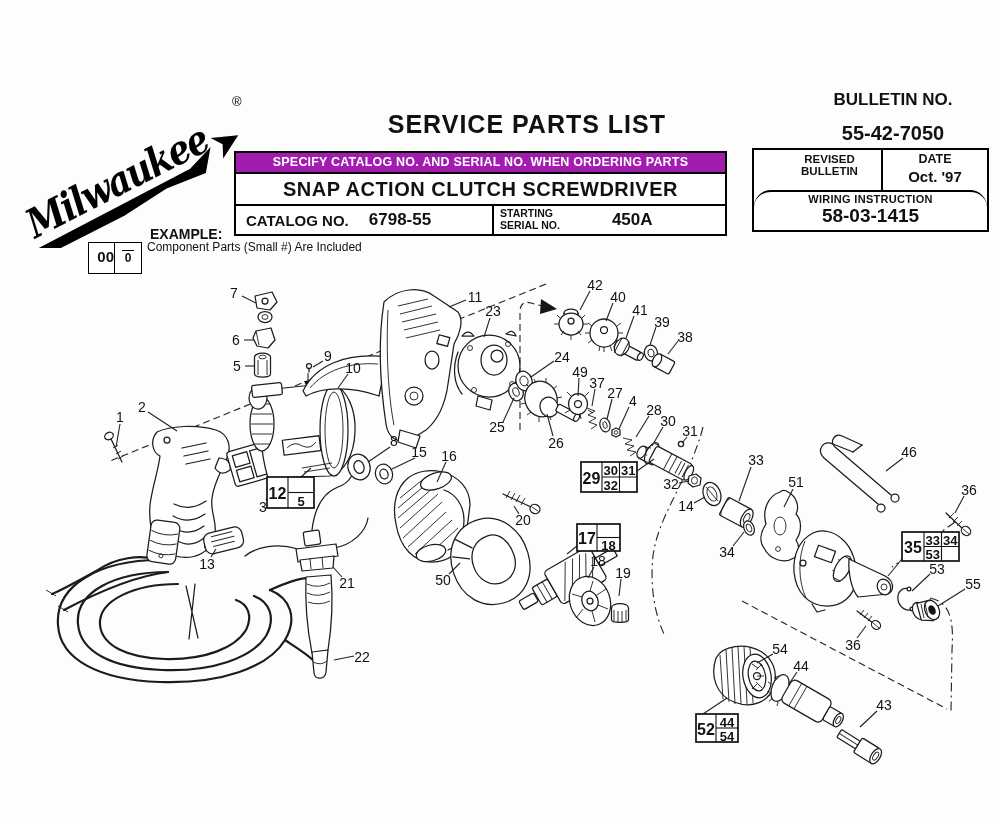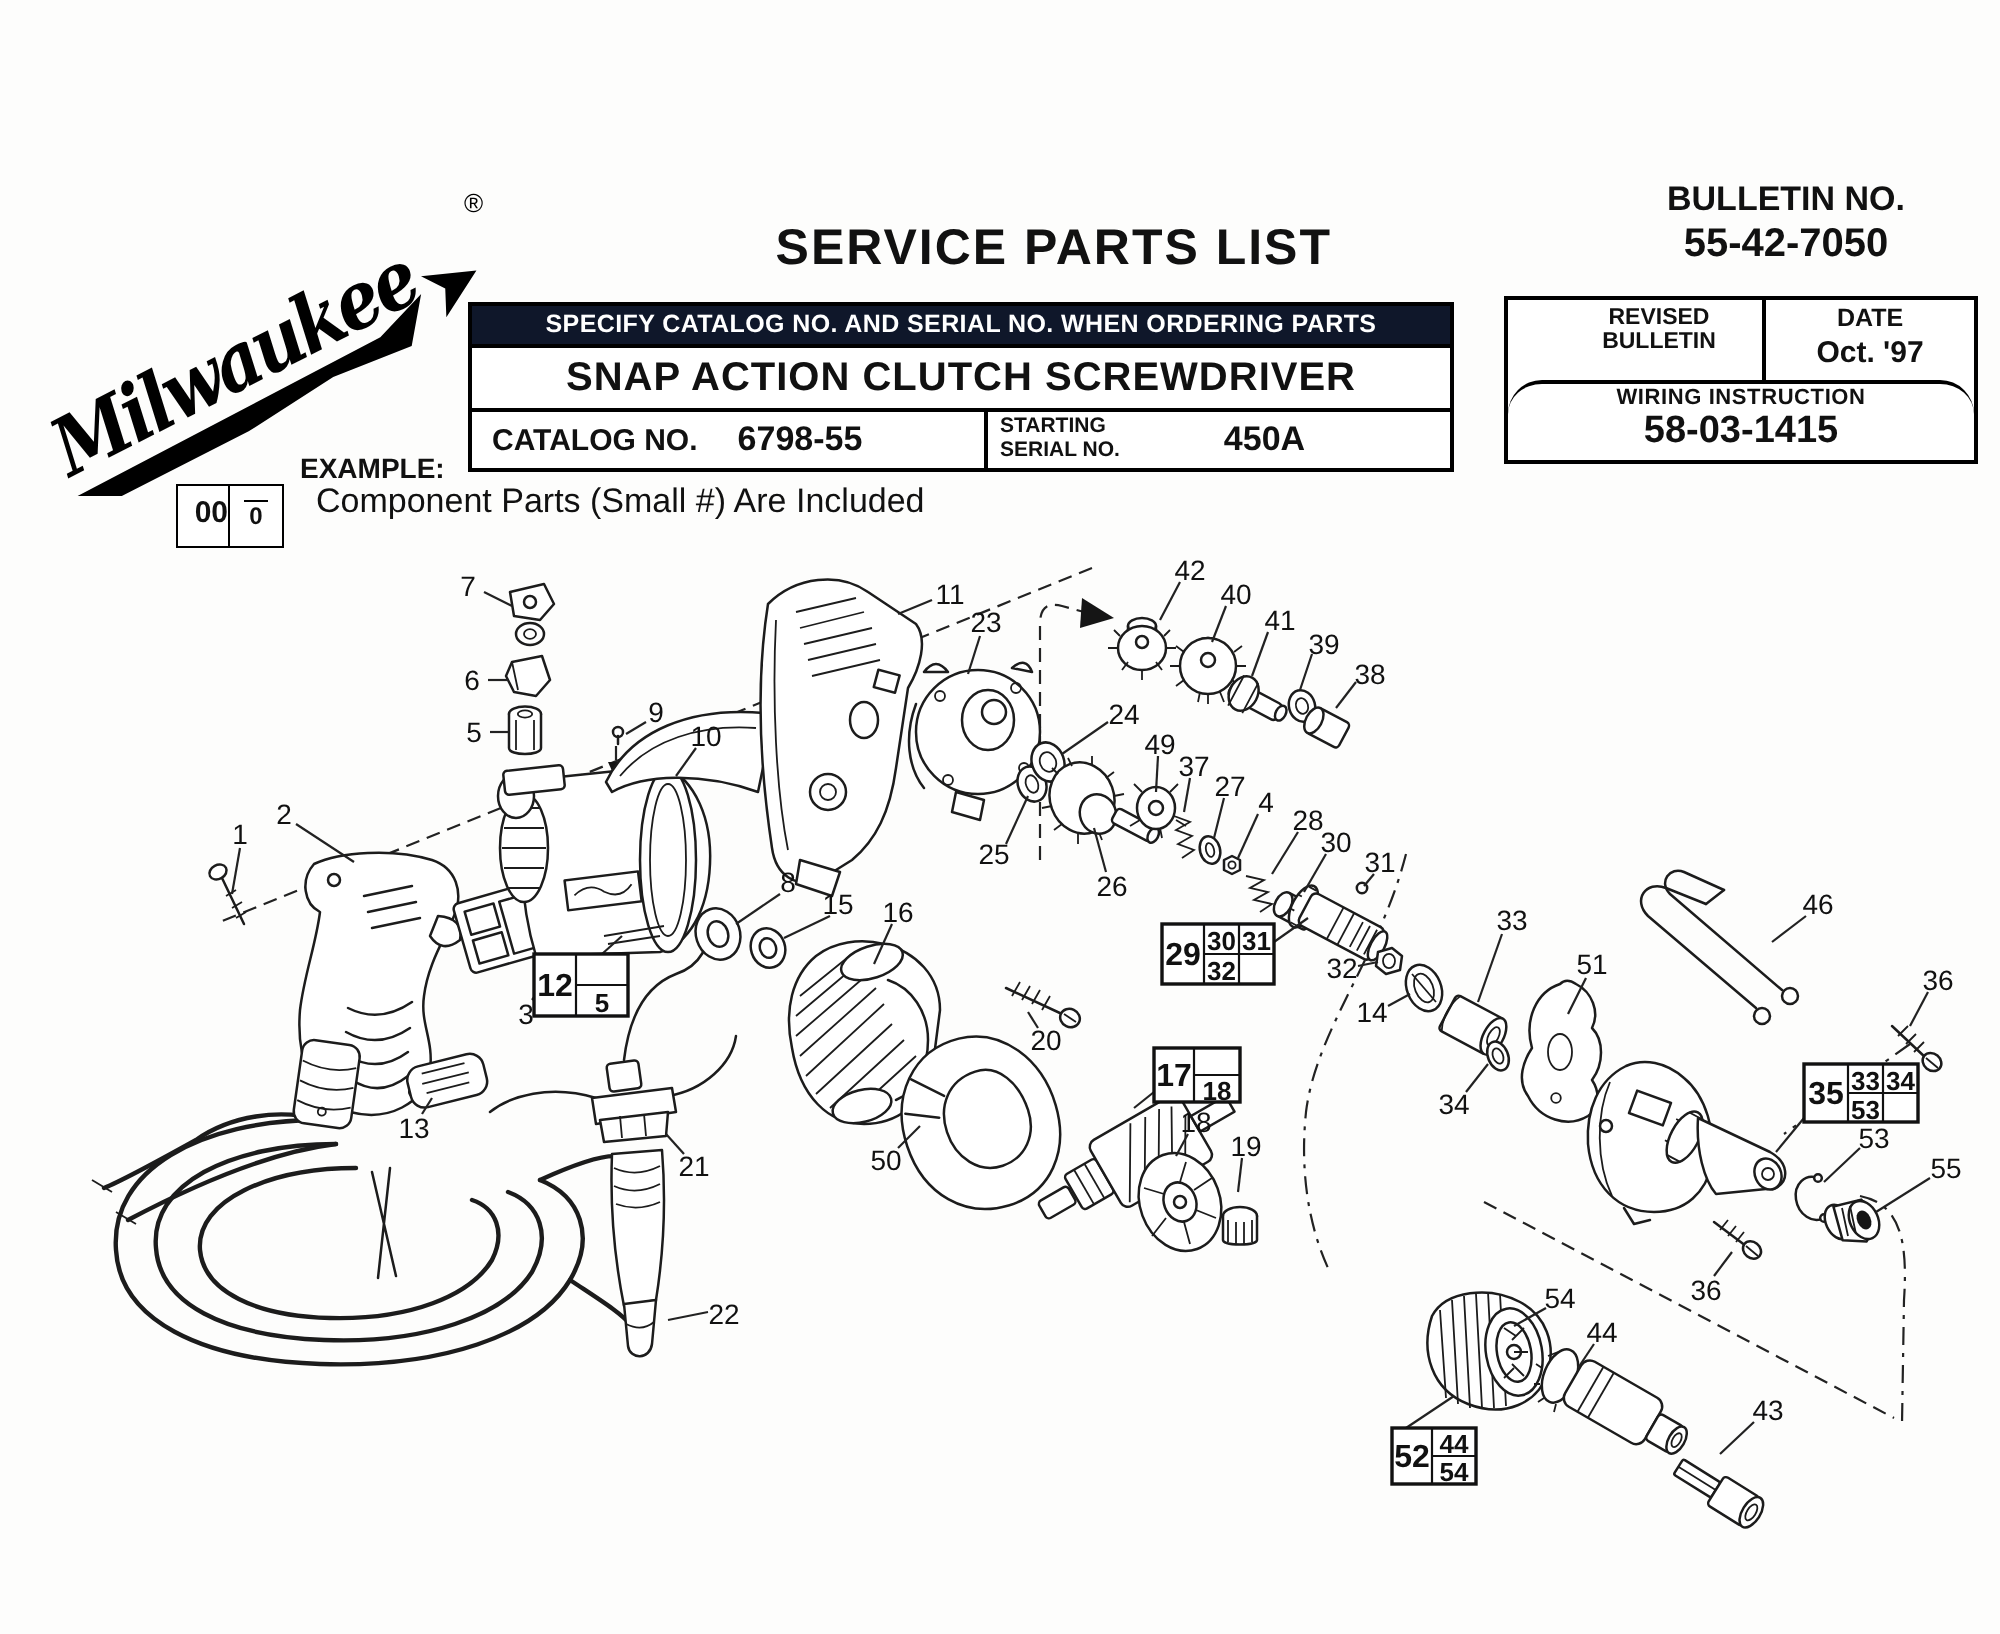--- a/index.html
+++ b/index.html
@@ -5,24 +5,24 @@
   html,body{margin:0;padding:0;background:#e8e8e8;}
   #page{position:relative;width:1000px;height:817px;background:#fdfdfc;overflow:hidden;
         font-family:"Liberation Sans",sans-serif;color:#111;}
   .abs{position:absolute;}
   
   #logo{left:14px;top:78px;width:250px;height:170px;}
   #page-title{left:288px;top:110px;width:378px;text-align:right;
     font-size:25px;font-weight:bold;letter-spacing:1px;}
   #bulletin{left:795px;top:90px;width:196px;text-align:center;font-weight:bold;}
   #bulletin .b1{font-size:17px;}
-  #bulletin .b2{font-size:20px;margin-top:1px;}
+  #bulletin .b2{font-size:20px;margin-top:12px;}
   
   #order-table{left:234px;top:151px;width:489px;border:2px solid #000;background:#fff;}
-  #ot-banner{height:19px;background:#0f172a;color:#fff;font-size:12.5px;font-weight:bold;
+  #ot-banner{height:19px;background:#a21caf;color:#fff;font-size:12.5px;font-weight:bold;
     text-align:center;line-height:19px;letter-spacing:.2px;}
   #ot-product{height:30px;border-top:2px solid #000;text-align:center;font-size:20px;
     font-weight:bold;line-height:30px;letter-spacing:.5px;}
   #ot-bottom{display:flex;border-top:2px solid #000;height:28px;}
   #ot-catalog{width:258px;border-right:2px solid #000;display:flex;align-items:center;
     padding-left:10px;box-sizing:border-box;}
   #ot-catalog .lab{font-size:15px;font-weight:bold;}
   #ot-catalog .val{font-size:17px;font-weight:bold;margin-left:20px;}
   #ot-serial{flex:1;display:flex;align-items:center;padding-left:6px;box-sizing:border-box;}
   #ot-serial .lab{font-size:10.5px;font-weight:bold;line-height:1.1;}
@@ -33,21 +33,21 @@
   #rt-revised{width:129px;border-right:2px solid #000;font-size:11.5px;font-weight:bold;
     text-align:center;padding-top:3px;box-sizing:border-box;padding-left:24px;}
   #rt-date{flex:1;text-align:center;}
   #rt-date .lab{font-size:12.5px;font-weight:bold;margin-top:2px;}
   #rt-date .val{font-size:15px;font-weight:bold;margin-top:2px;}
   #rt-wiring{border-top:2px solid #000;text-align:center;padding:1px 0 3px;border-radius:17px;}
   #rt-wiring .lab{font-size:11px;font-weight:bold;letter-spacing:.3px;}
   #rt-wiring .val{font-size:19px;font-weight:bold;}
   
   #example-label{left:150px;top:226px;font-size:14px;font-weight:bold;}
-  #example-note{left:158px;top:240px;font-size:17px;line-height:1.27;}
+  #example-note{left:147px;top:240px;font-size:12px;line-height:1.27;}
   #example-box{left:88px;top:242px;width:52px;height:30px;border:1.5px solid #000;
     display:flex;background:#fff;}
   #example-box .big{width:25px;border-right:1.5px solid #000;text-align:right;
     font-size:15px;font-weight:bold;line-height:28px;}
   #example-box .small{flex:1;text-align:center;font-size:12px;font-weight:bold;
     padding-top:3px;}
   #example-box .small .bar{display:block;width:12px;border-top:1.5px solid #000;
     margin:4px auto 0;}
   
   .logo-text{font-family:"DejaVu Serif",serif;font-style:italic;font-weight:bold;

